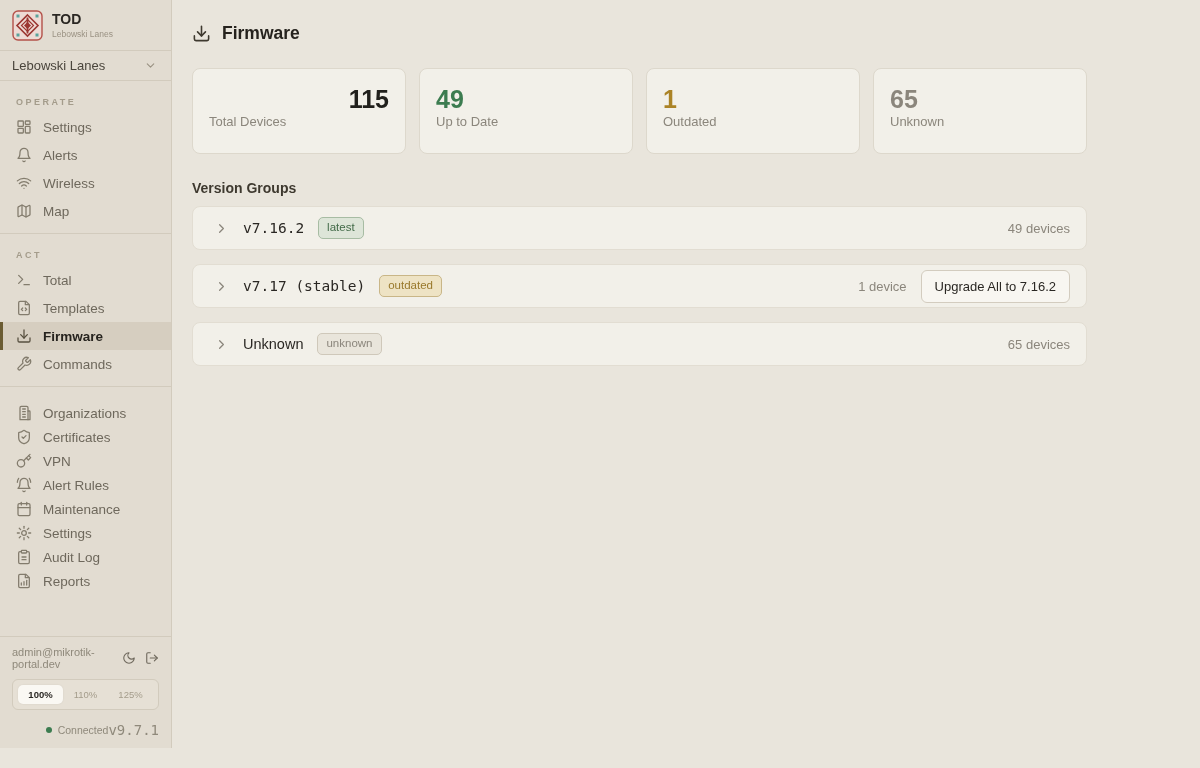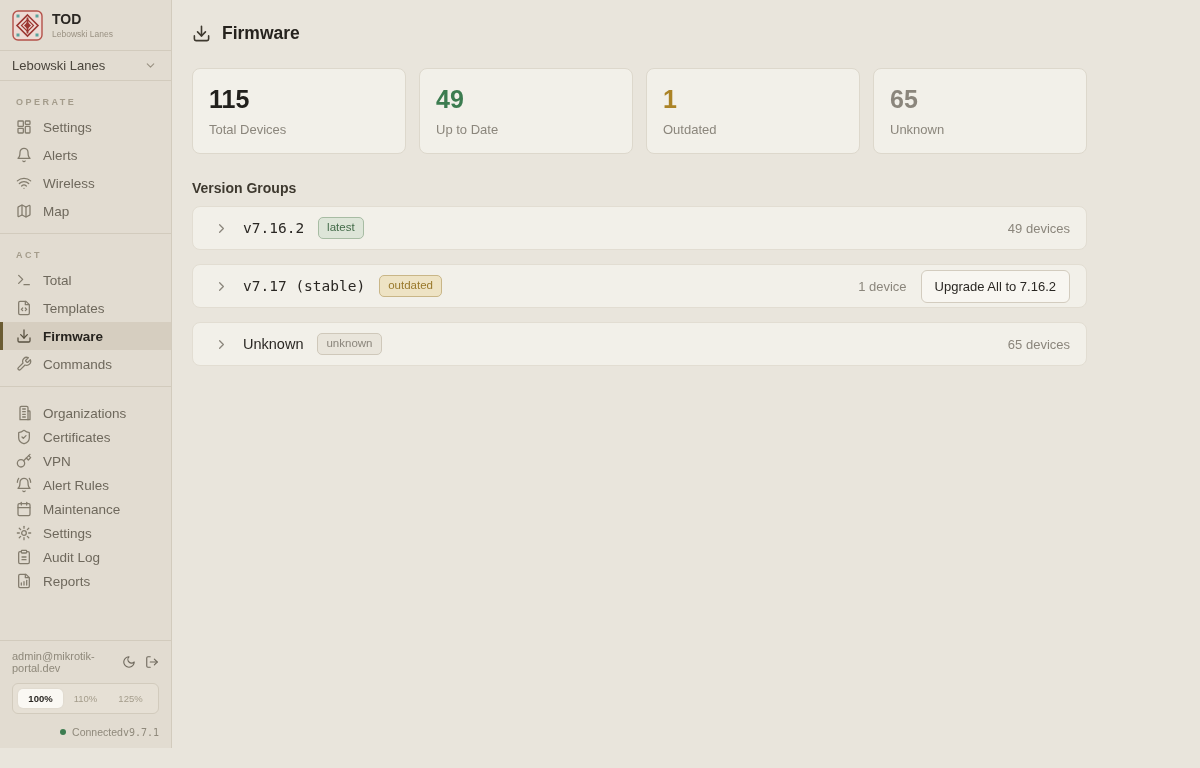--- a/index.html
+++ b/index.html
@@ -55,38 +55,38 @@
     border-radius:6px; padding:5px; background:#e6e0d5;
   }
   .zoom-seg {
     flex:1; text-align:center; font-size:9.5px; color:#a49c8b;
     padding:4px 0; border-radius:5px; cursor:pointer;
   }
   .zoom-seg.active { background:#faf8f3; color:#2a2723; font-weight:bold; box-shadow:0 0 2px rgba(0,0,0,.08); }
   .status-row { display:flex; align-items:center; justify-content:flex-end; margin-top:12px; }
   .status-left { display:flex; align-items:center; gap:6px; font-size:10.5px; color:#8f897b; }
   .dot { width:6px; height:6px; border-radius:50%; background:#3c7c50; }
-  .app-version { font-size:10px; color:#8f897b; }
+  .app-version { font-size:14px; color:#8f897b; }
 
   
   .main { flex:1; padding:20px 0 0 20px; }
   .main-inner { width:895px; }
   .page-header { display:flex; align-items:center; gap:11px; margin:3px 0 24px; }
   .page-header svg { color:#3e392f; }
   .page-title { font-size:17.5px; font-weight:bold; color:#26231e; }
 
   .stats { display:grid; grid-template-columns:repeat(4,1fr); gap:13px; }
   .stat-card {
     background:#f2f0e9; border:1px solid #ddd8cc; border-radius:8px;
     padding:17px 16px 16px; height:86px;
   }
   .stat-value { font-size:25px; font-weight:bold; line-height:1.1; }
-  .c-dark { color:#21201c; } .c-green { color:#3c7c50; }
+  .c-dark { color:#21201c;text-align:right; } .c-green { color:#3c7c50; }
   .c-amber { color:#ab8326; } .c-gray { color:#8b867c; }
-  .stat-label { font-size:13px; color:#8b867c; margin-top:8px; }
+  .stat-label { font-size:13px; color:#8b867c; }
 
   .vg-heading { font-size:14px; color:#3e392f; margin:26px 0 10px; }
   .vg-row {
     display:flex; height:44px;
     background:#f2f0e9; border:1px solid #e2ddd2; border-radius:8px;
     padding:0 16px; margin-bottom:14px;
   }
   .vg-left { display:flex; align-items:center; gap:14px; flex:1; }
   .vg-chevron { color:#8b867c; display:flex; cursor:pointer; padding-left:5px; }
   .group-name { font-size:14.5px; color:#2a2723; }

